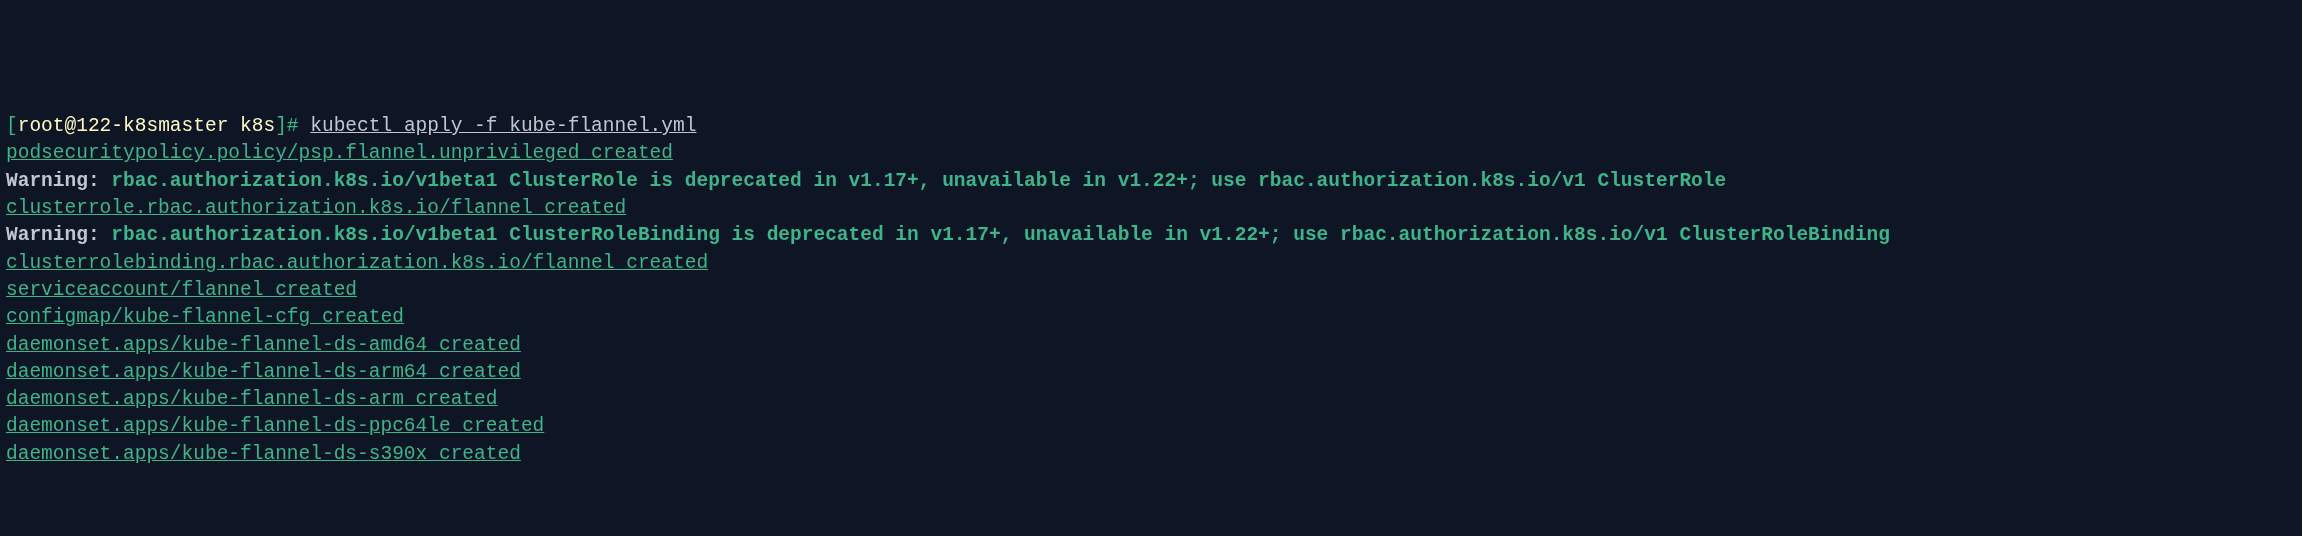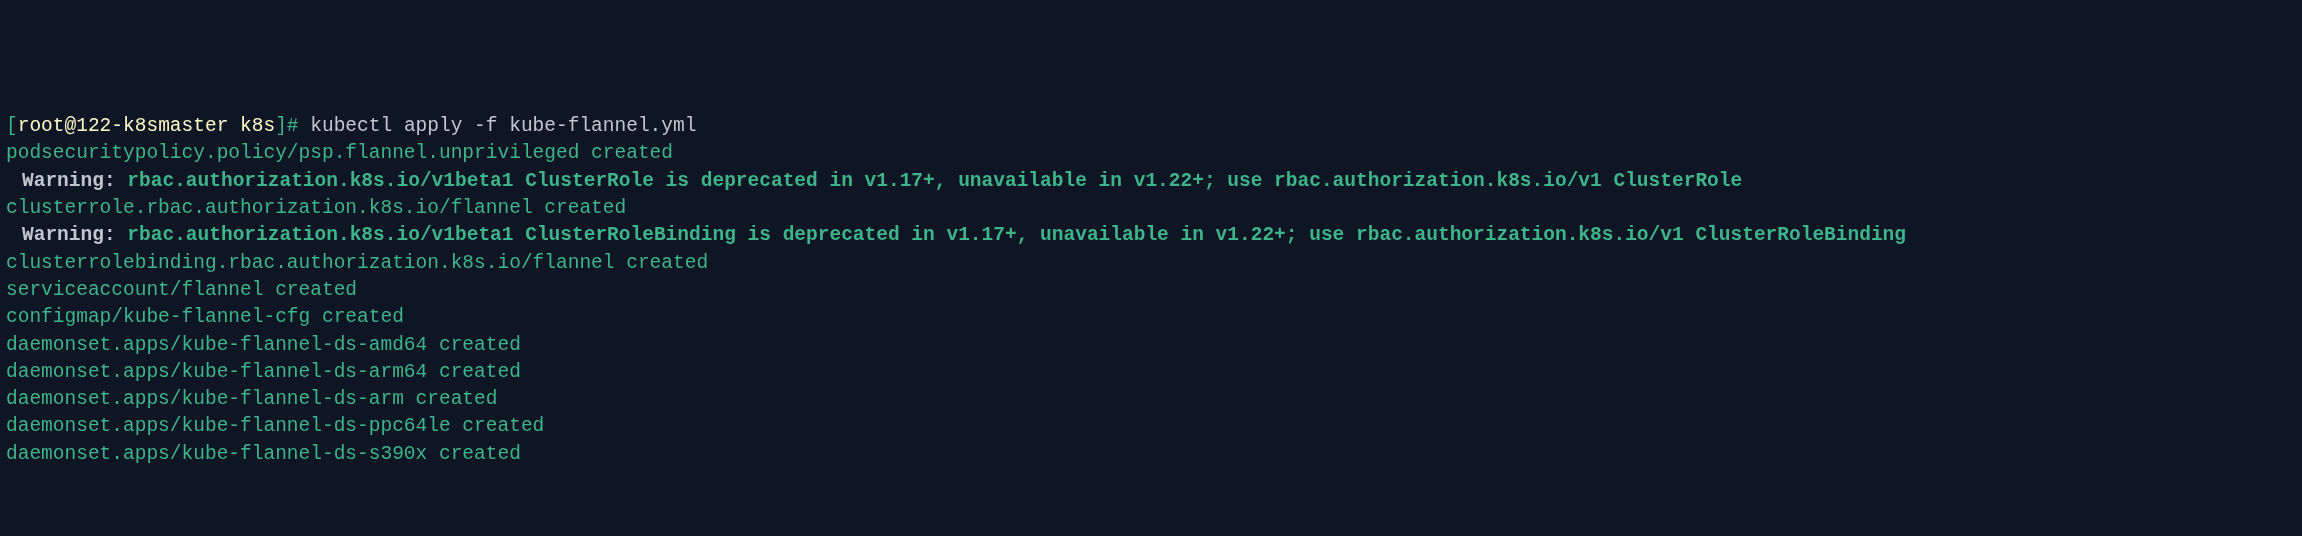--- a/index.html
+++ b/index.html
@@ -22,28 +22,29 @@
       color: #3eb489;
     }
     .prompt-user {
       color: #fef9c3;
     }
     .prompt-suffix {
       color: #3eb489;
     }
     .command {
       color: #c0c5ce;
+      text-decoration: underline;
     }
     .output-success {
       color: #3eb489;
+      text-decoration: underline;
     }
     .warning-label {
       color: #c0c5ce;
       font-weight: bold;
-      margin-left: 16px;
     }
     .warning-text {
       color: #3eb489;
       font-weight: bold;
     }
     .line {
       display: block;
     }
   </style>
 </head>

